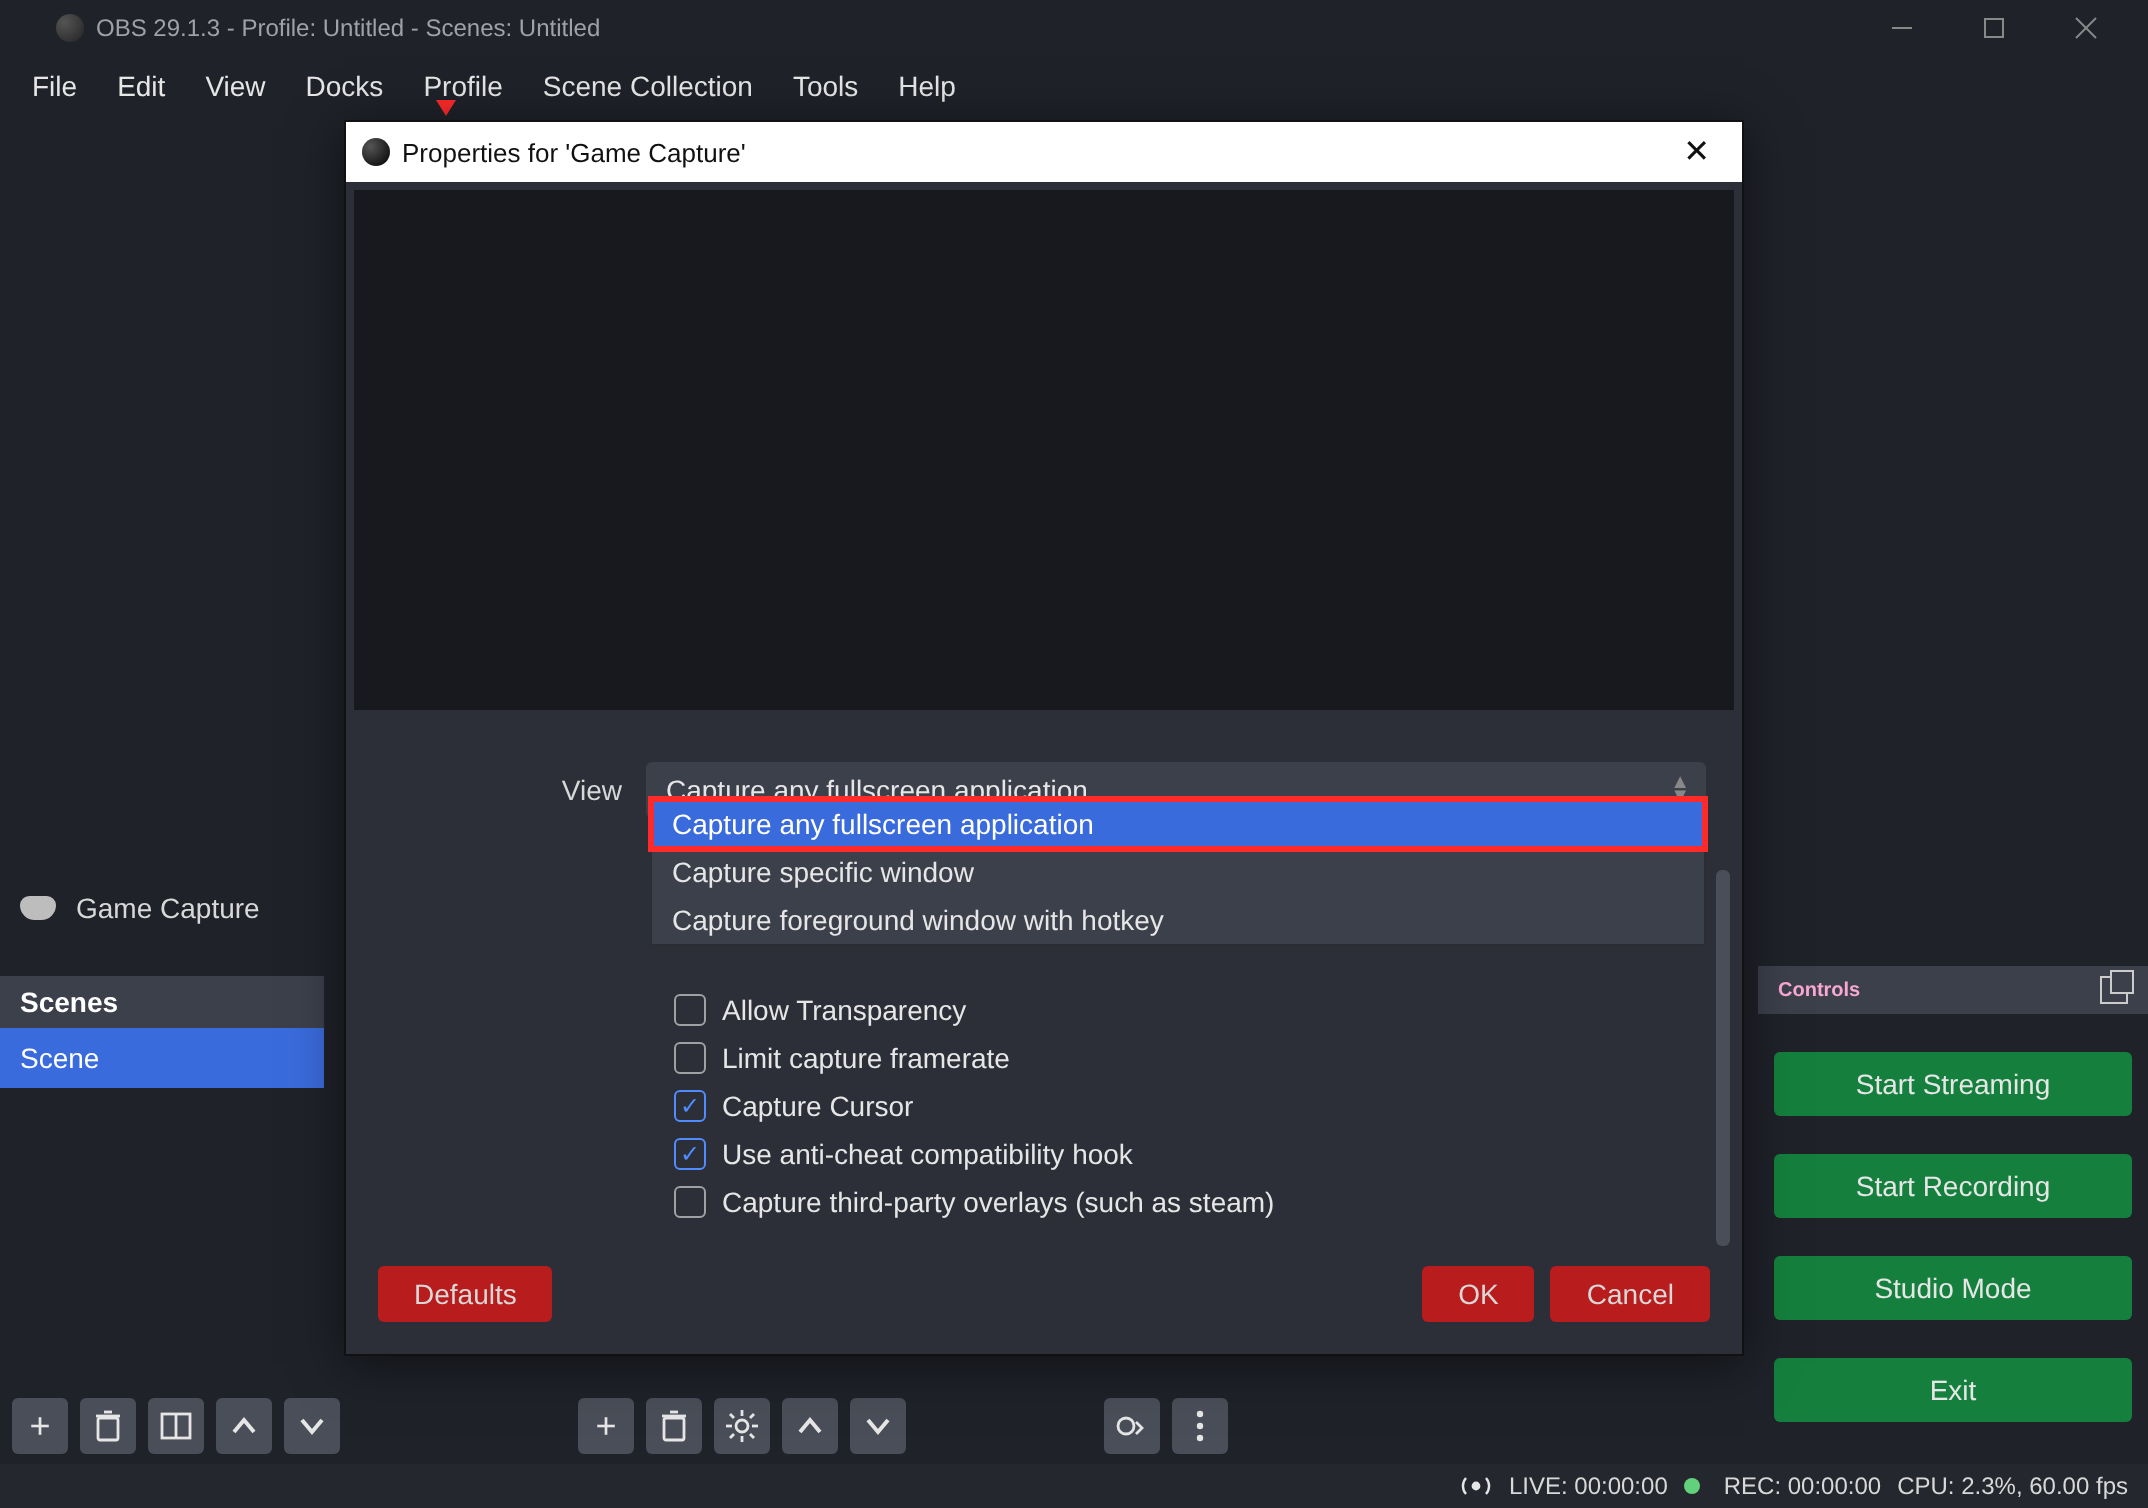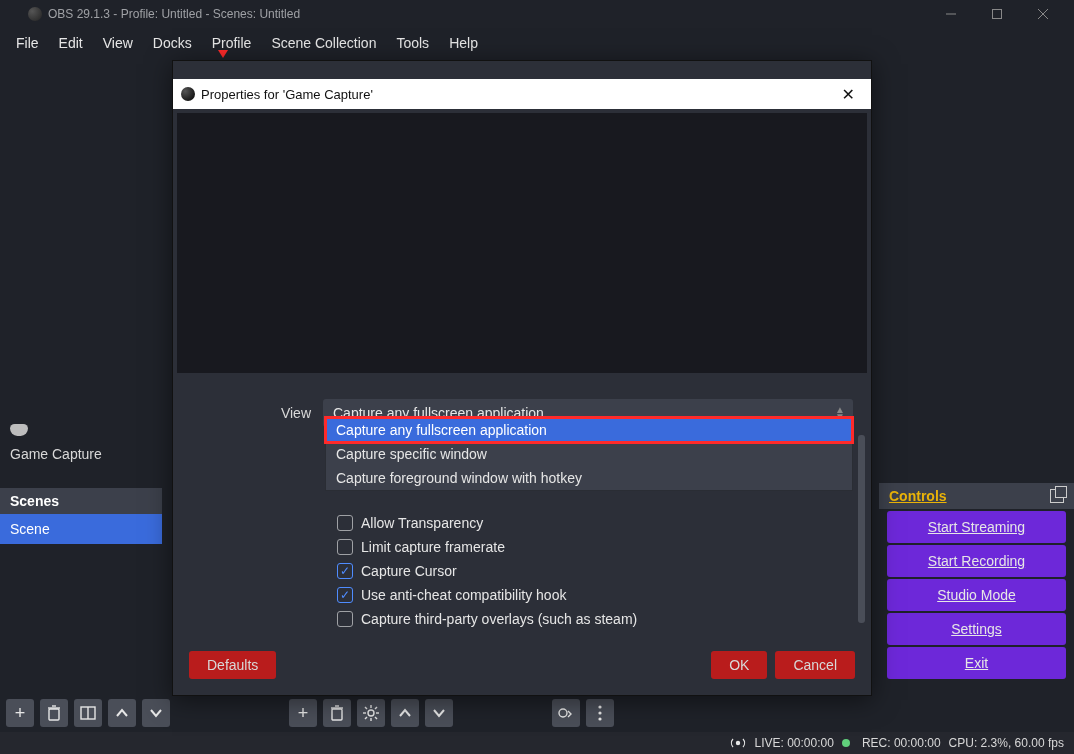--- a/index.html
+++ b/index.html
@@ -14,46 +14,46 @@
 
 .menubar { height: 30px; display: flex; align-items: center; padding: 0 6px; gap: 0; color: #e6e6e6; font-size: 14px; }
 .menubar .m { padding: 4px 10px; cursor: default; }
 
 
 .main { position: absolute; top: 58px; left: 0; right: 0; bottom: 0; }
 
 
 .left-col { position: absolute; left: 0; bottom: 60px; width: 162px; }
 .panel-header { background: #3c404b; padding: 5px 10px; font-weight: 600; color: #fff; font-size: 14px; }
-.src-item { display: flex; align-items: flex-start; gap: 10px; padding: 8px 10px; color: #d8d8d8; font-size: 14px; flex-direction: column; }
+.src-item { display: flex; align-items: center; gap: 10px; padding: 8px 10px; color: #d8d8d8; font-size: 14px; }
 .gamepad { width: 18px; height: 12px; border-radius: 5px 5px 8px 8px; background: #bdbdbd; position: relative; }
 .scene-sel { background: #3a6bdc; color: #fff; padding: 7px 10px; font-size: 14px; }
 
 
 .right-col { position: absolute; right: 0; top: 425px; width: 195px; }
-.ctrl-head { display: flex; justify-content: space-between; align-items: center; background: #3c404b; padding: 5px 10px; font-weight: 600; color:#eab308; font-size: 14px; text-decoration: underline; }
-.ctrl-btn { background: #6d28d9; color: #e6e6e6; margin: 2px 8px; padding: 8px 0; text-align: center; border-radius: 3px; font-size: 14px; text-decoration: underline; }
+.ctrl-head { display: flex; justify-content: space-between; align-items: center; background: #3c404b; padding: 5px 10px; font-weight: 600; color:#f9a8d4; font-size: 10px; }
+.ctrl-btn { background: #15803d; color: #e6e6e6; margin: 19px 8px; padding: 8px 0; text-align: center; border-radius: 3px; font-size: 14px; }
 .undock { width:14px; height:14px; border:1px solid #ccc; position: relative; }
 .undock::before { content:""; position:absolute; width:10px; height:10px; border:1px solid #ccc; right:-4px; top:-4px; background:#3c404b;}
 
 
 .bottom-tb { position: absolute; bottom: 22px; left: 0; right: 0; height: 38px; display: flex; gap: 12px; padding: 0 6px; align-items: center; }
 .tb-group { display: flex; gap: 6px; }
 .ibtn { width: 28px; height: 28px; background: #4a4e58; border-radius: 3px; display:flex; align-items:center; justify-content:center; color:#e6e6e6; font-size:18px; }
 .tabbtn { min-width: 85px; height: 36px; background: #4a4e58; border-radius: 3px; display:flex; align-items:center; justify-content:center; padding:0 10px; font-size:14px; }
 .tabbtn.active { background: #e6e6e6; color:#111; }
 .bottom-right-tabs { position:absolute; right:6px; bottom:22px; display:flex; gap:6px; }
 
 
 .status { position:absolute; bottom:0; left:0; right:0; height:22px; background:#25272e; display:flex; justify-content:flex-end; align-items:center; gap:8px; padding:0 10px; font-size:12px; color:#d8d8d8; }
 .dot { width:8px; height:8px; border-radius:50%; background:#61d17c; display:inline-block; margin-right:4px; }
 
 
 .modal { position:absolute; left:172px; top:60px; width:700px; background:#2c2f38; border:1px solid #111; box-shadow:0 4px 24px rgba(0,0,0,.5); }
-.modal-tbar { height:30px; background:#fff; color:#111; display:flex; align-items:center; padding:0 8px; font-size:13px;margin-top:18px; }
+.modal-tbar { height:30px; background:#fff; color:#111; display:flex; align-items:center; padding:0 8px; font-size:13px; }
 .modal-tbar .mlogo { width:14px; height:14px; border-radius:50%; background:radial-gradient(circle at 30% 30%, #555 0%, #000 100%); margin-right:6px; }
 .modal-tbar .close { margin-left:auto; font-size:16px; padding:0 8px; }
 .preview { margin:4px; height:260px; background:#18191f; }
 .form-area { padding: 14px 18px 4px 18px; position:relative; }
 .row { display:flex; align-items:center; gap:12px; margin: 8px 0; }
 .row label.lbl { width: 120px; text-align: right; color:#d8d8d8; font-size:14px; }
 .select { flex:1; background:#3c404b; padding:6px 10px; border-radius:3px; position:relative; font-size:14px; color:#e6e6e6; }
 .spin { position:absolute; right:8px; top:50%; transform:translateY(-50%); font-size:10px; color:#888; line-height:7px; }
 .dropdown { position:absolute; left:152px; right:18px; top: 40px; background:#3c404b; border:1px solid #2a2d34; z-index:5; }
 .dropdown .opt { padding:4px 10px; font-size:14px; color:#e6e6e6; }
@@ -119,21 +119,20 @@
   </div>
 
   <div class="right-col">
     <div class="ctrl-head">
       <span>Controls</span>
       <span class="undock"></span>
     </div>
     <div class="ctrl-btn">Start Streaming</div>
     <div class="ctrl-btn">Start Recording</div>
     <div class="ctrl-btn">Studio Mode</div>
-    <div class="ctrl-btn">Settings</div>
     <div class="ctrl-btn">Exit</div>
   </div>
 
   <div class="bottom-tb">
     <div class="tb-group">
       <span class="ibtn">+</span>
       <span class="ibtn">
         <svg width="14" height="16">
             <rect x="2" y="4" width="10" height="11" rx="1" fill="none" stroke="#e6e6e6" stroke-width="1.4"></rect>
             <line x1="1" y1="3" x2="13" y2="3" stroke="#e6e6e6" stroke-width="1.4"></line>

